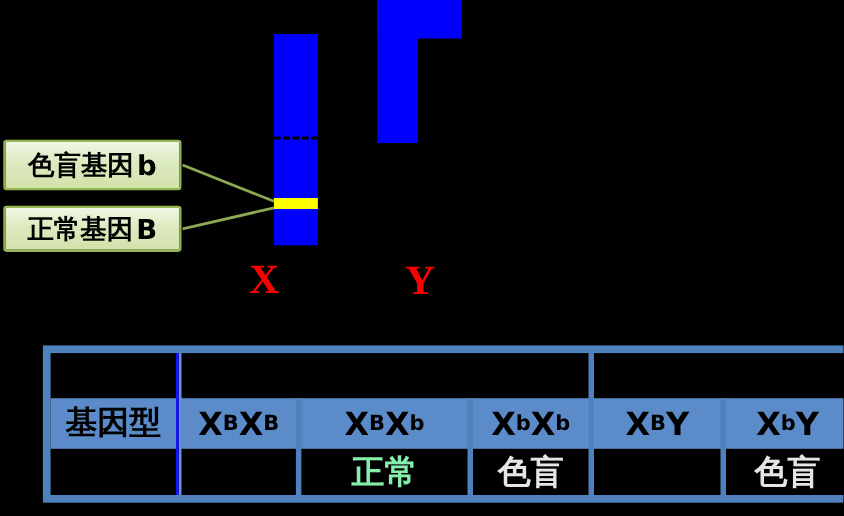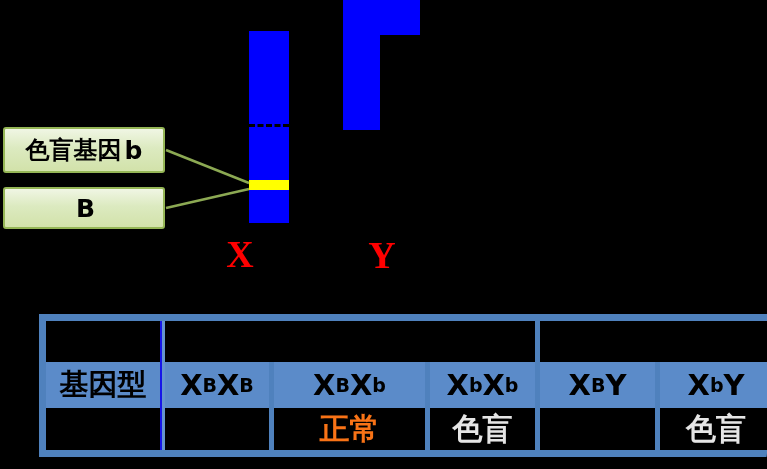--- a/index.html
+++ b/index.html
@@ -88,21 +88,21 @@
   .col4 { left: 384px; width: 105px; }
   .col5 { left: 494px; width: 115px; }
   .col6 { left: 614px; width: 112px; }
   .grp2 { left: 119px; width: 370px; }
   .grp3 { left: 494px; width: 232px; }
 
   .row-label { color: #000; font-weight: bold; font-size: 29px; }
   .geno { color: #000; font-weight: bold; font-size: 29px; letter-spacing: 0; }
   .geno sup { font-size: 19px; vertical-align: 11px; line-height: 0; }
   .pheno { font-weight: bold; font-size: 30px; }
-  .pheno-normal { color: #f97316; }
+  .pheno-normal { color: #86efac; }
   .pheno-blind  { color: #e5e5e5; }
 </style>
 </head>
 <body>
 
 <div class="stage">
 
   <div class="abs x-bar">
     <div class="x-dash"></div>
     <div class="gene-band"></div>
@@ -114,20 +114,21 @@
   <svg class="abs connectors" width="767" height="310">
     <line x1="166" y1="150" x2="249" y2="183" stroke="#8CA953" stroke-width="2.5"></line>
     <line x1="166" y1="208" x2="249" y2="189" stroke="#8CA953" stroke-width="2.5"></line>
   </svg>
 
   <div class="abs gene-box box-blind">
     <span>色盲基因</span>
       <span class="allele">b</span>
   </div>
   <div class="abs gene-box box-normal">
+    <span>正常基因</span>
       <span class="allele">B</span>
   </div>
 
   <div class="abs chrom-letter letter-x">X</div>
   <div class="abs chrom-letter letter-y">Y</div>
 
   <div class="abs gtable">
     <div class="inner">
       <div class="row-genotype-band"></div>
 

